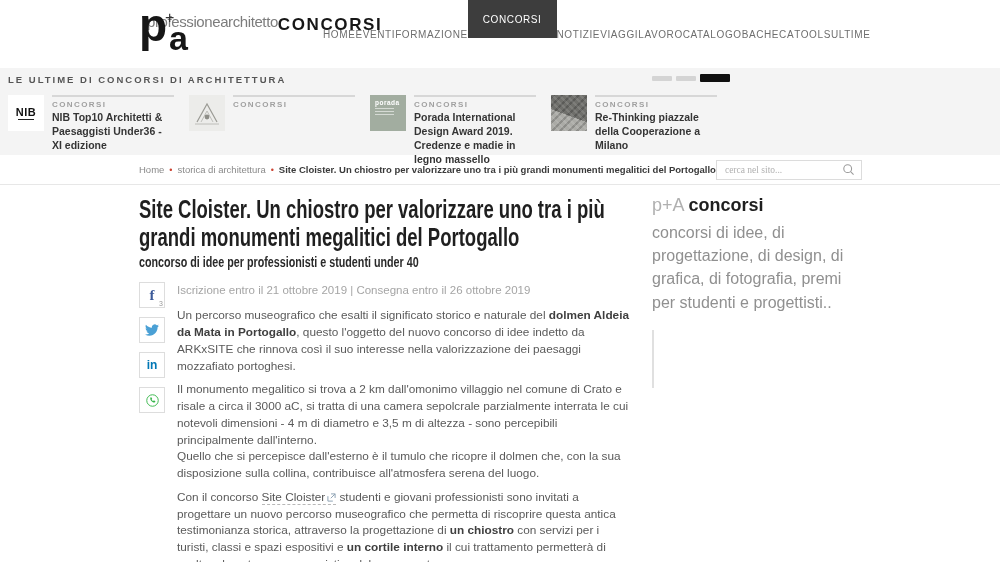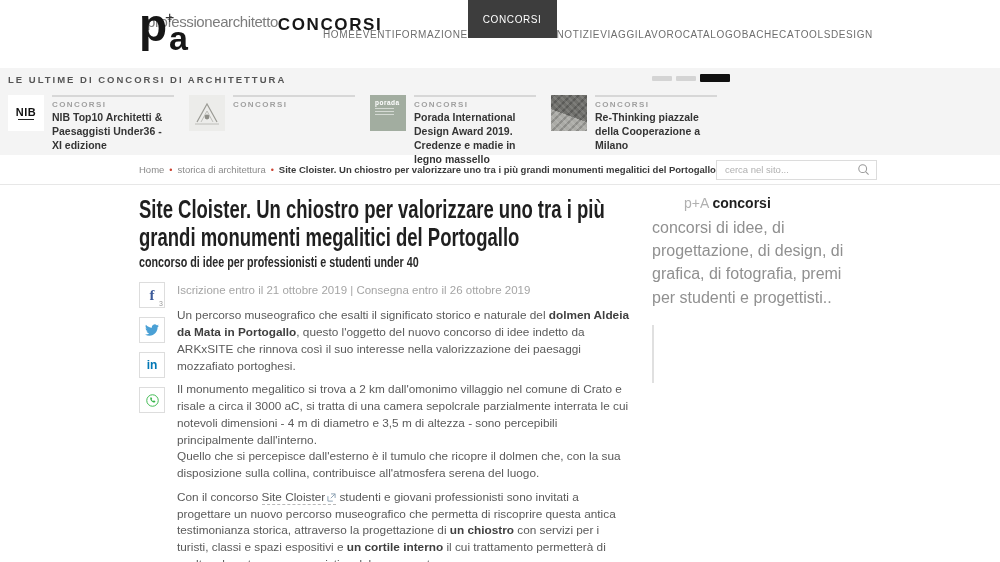--- a/index.html
+++ b/index.html
@@ -51,21 +51,21 @@
   
   .crumb-row { border-bottom:1px solid #e7e7e7; background:#fff; }
   .crumb-row .inner { height:29px; display:flex; align-items:center; justify-content:space-between; }
   .breadcrumb { font-size:9.5px; color:#8a8a8a; display:flex; align-items:center; white-space:nowrap; }
   .crumb-sep { color:#cc4433; margin:0 5px; font-size:9px; }
   .crumb-current { color:#3a3a3a; font-weight:700; }
   .crumb-link { cursor:pointer; }
   .search-box { display:flex; align-items:center; border:1px solid #dcdcdc; background:#fff;
     width:176px; height:20px; padding:0 6px 0 8px; }
   .search-box input { border:0; outline:0; flex:1; font-size:9.5px; color:#555;
-    font-family:Liberation Sans, sans-serif; }
+    font-family:Liberation Serif, serif; }
   .search-box input::placeholder { color:#b0b0b0; }
 
   
   .main .inner { display:flex; padding-top:10px; }
   .left-col { width:493px; flex:0 0 auto; }
   .article-title { font-size:25px; font-weight:700; color:#1f1f1f; line-height:1.12;
     width:135%; transform:scaleX(0.74); transform-origin:left top; }
   .article-subtitle { font-size:14.5px; font-weight:700; color:#2a2a2a; margin-top:3px;
     width:135%; transform:scaleX(0.74); transform-origin:left top; }
   .body-row { display:flex; margin-top:12px; }
@@ -77,21 +77,21 @@
   .soc-in { font-weight:700; font-size:12px; color:#0077b5; }
   .article-body { flex:1; font-size:11.8px; line-height:1.42; color:#5a5a5a; }
   .deadline { font-size:11.5px; color:#a5a5a5; margin-bottom:9px; }
   .para { margin-bottom:7px; }
   .para b { color:#3f3f3f; }
   .text-link { color:#555; border-bottom:1px dashed #b8b8b8; cursor:pointer; white-space:nowrap;margin-top:12px; }
   .ext-icon { display:inline-block; margin-left:2px; vertical-align:-1px; }
 
   
   .sidebar { margin-left:20px; width:209px; }
-  .sb-heading { font-size:14px; cursor:pointer;margin-left:32px; }
+  .sb-heading { font-size:18px; cursor:pointer; }
   .sb-heading .gray { color:#b0b0b0; font-weight:400; }
   .sb-heading .bold { color:#1f1f1f; font-weight:700; }
   .sb-desc { font-size:16px; color:#909090; line-height:1.45; margin-top:5px; }
   .sb-box { margin-top:16px; border-left:2px solid #e0e0e0; height:58px; }
 </style>
 </head>
 <body>
 
 <div class="header">
   <div class="inner">
@@ -110,21 +110,21 @@
       <span class="nav-item">HOME</span>
       <span class="nav-item">EVENTI</span>
       <span class="nav-item">FORMAZIONE</span>
       <span class="nav-item active">CONCORSI</span>
       <span class="nav-item">NOTIZIE</span>
       <span class="nav-item">VIAGGI</span>
       <span class="nav-item">LAVORO</span>
       <span class="nav-item">CATALOGO</span>
       <span class="nav-item">BACHECA</span>
       <span class="nav-item">TOOLS</span>
-      <span class="nav-item">DESIGN</span>
+      <span class="nav-item">ULTIME</span>
     </div>
   </div>
 </div>
 
 <div class="strip">
   <div class="inner">
     <div class="strip-title">LE ULTIME DI CONCORSI DI ARCHITETTURA</div>
     <div class="carousel-pagination">
       <span class="pg-bar"></span>
       <span class="pg-bar"></span>

